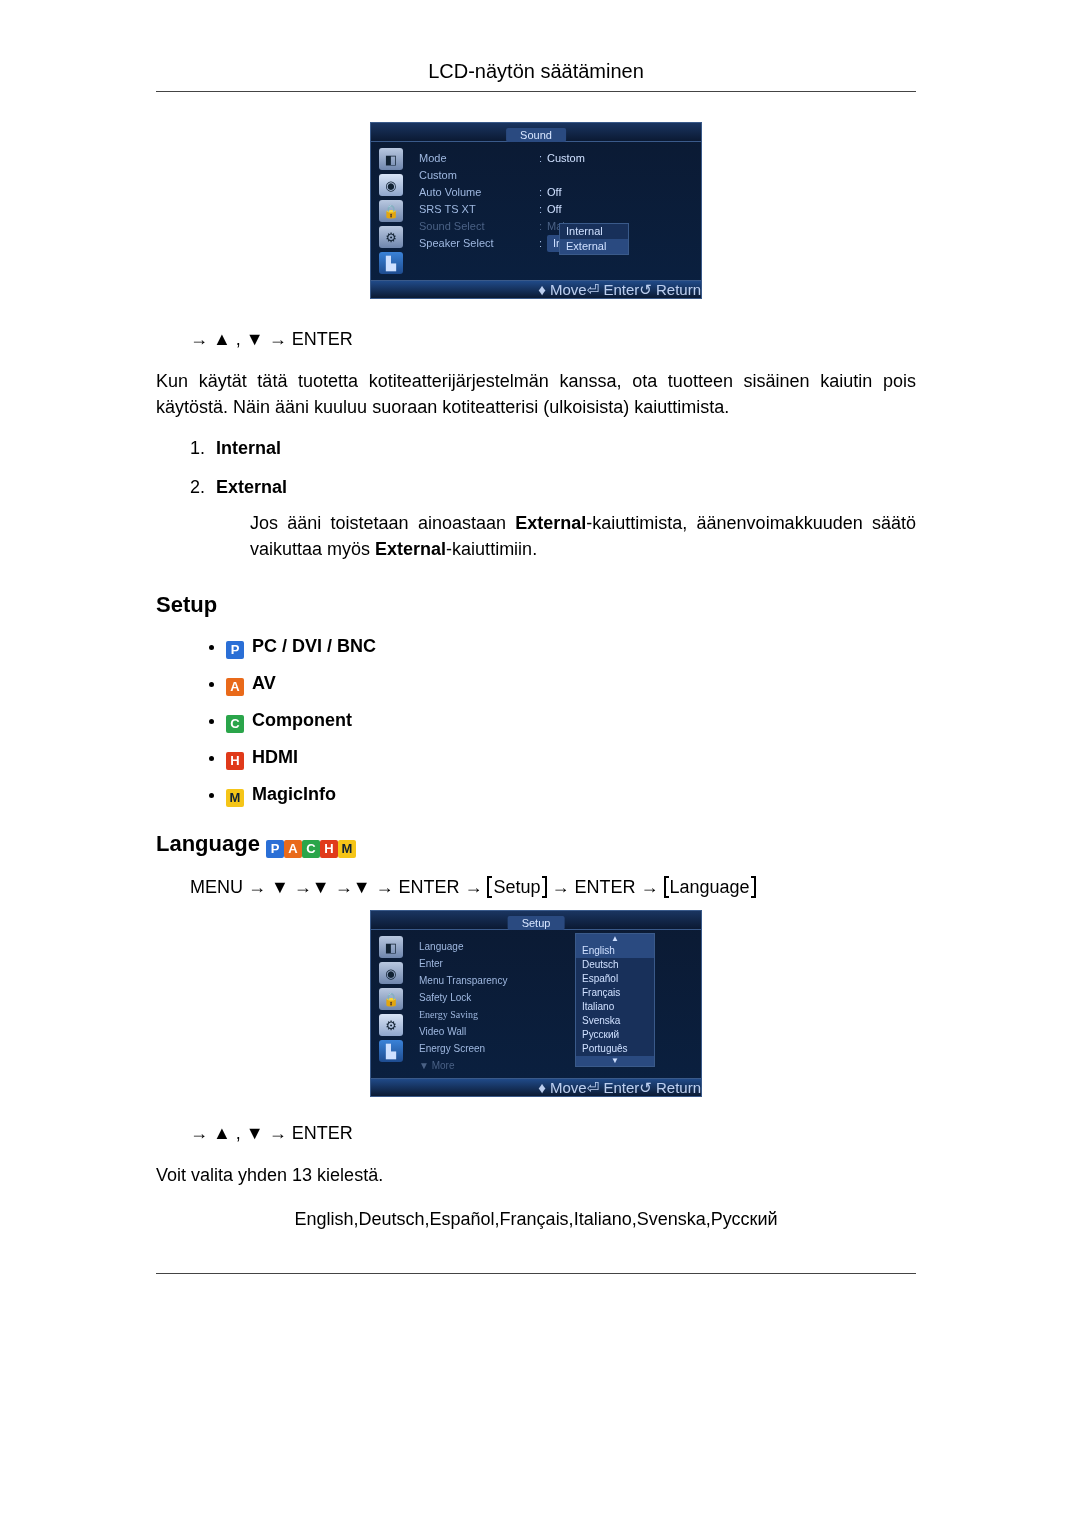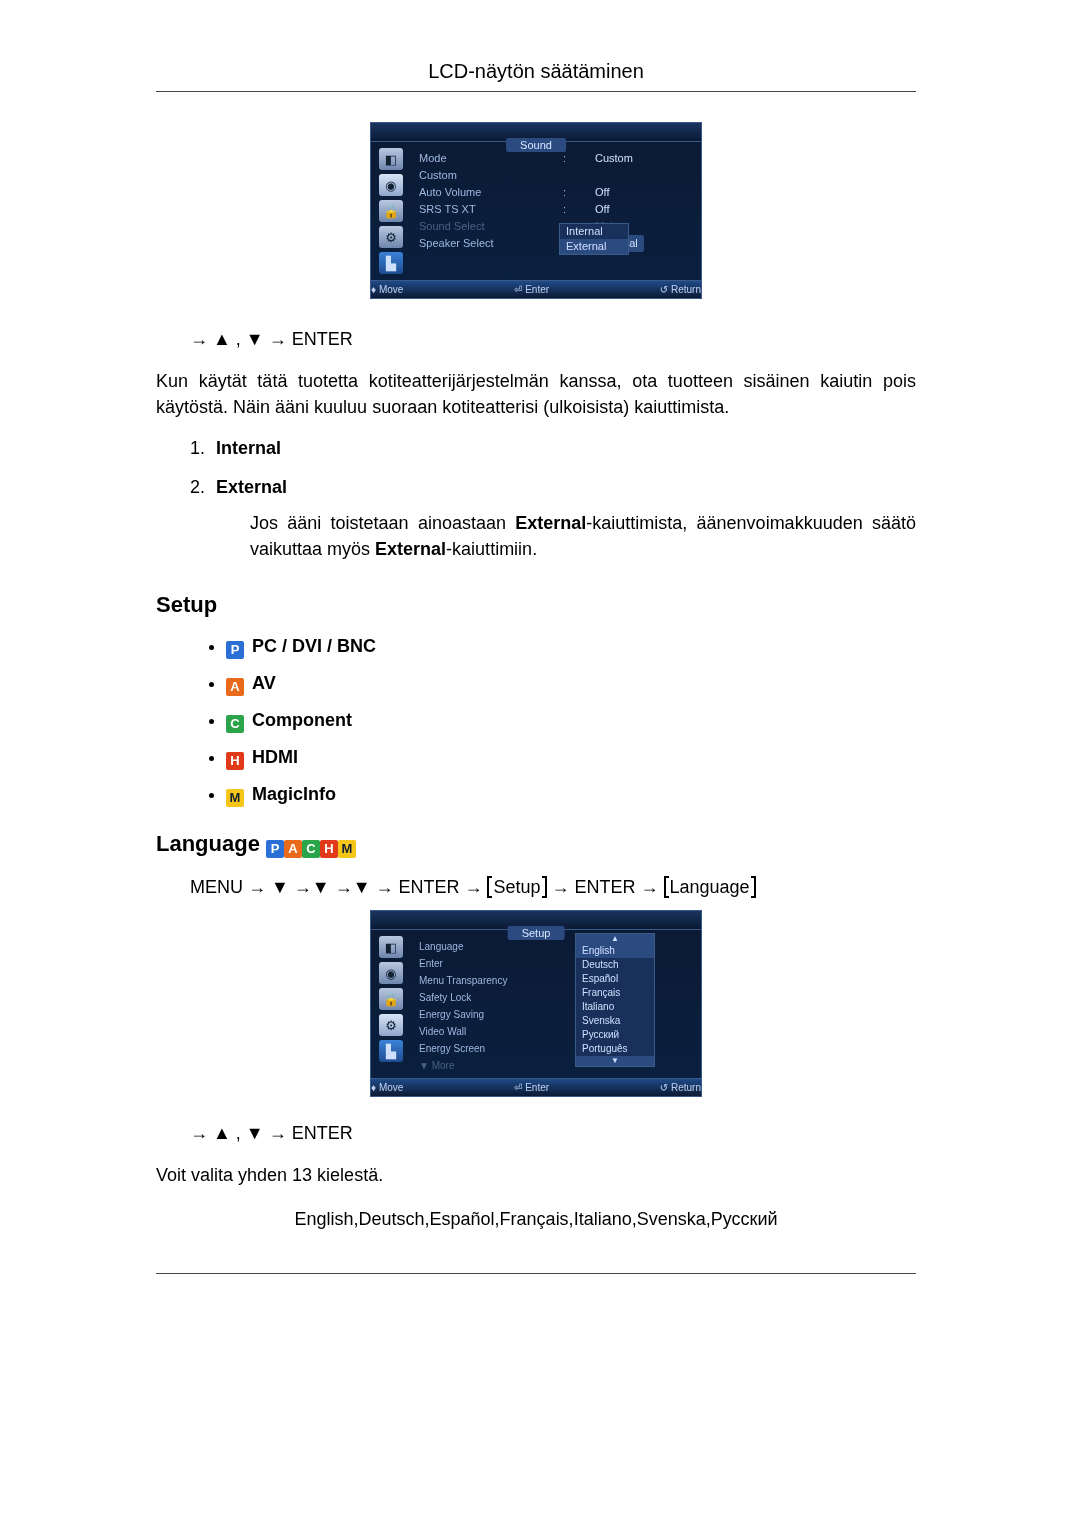--- a/index.html
+++ b/index.html
@@ -45,21 +45,21 @@
   }
   .osd-titlebar {
     height: 18px;
     background: linear-gradient(#1a3560, #0b1a33);
     border-bottom: 1px solid #3a5a8a;
     position: relative;
   }
   .osd-title {
     position: absolute;
     left: 50%;
-    top: 15px;
+    top: 5px;
     transform: translateX(-50%);
     background: #2a4a80;
     padding: 1px 14px;
     border-radius: 2px;
     color: #d8e6ff;
     font-size: 11px;
   }
   .osd-body {
     display: flex;
     min-height: 138px;
@@ -82,21 +82,21 @@
     justify-content: center;
     font-size: 13px;
     color: #123;
   }
   .sbicon.sel { background: linear-gradient(#d8e4f6, #8fa6cc); }
   .sbicon.last { background: linear-gradient(#3a82d8, #1e4c90); color:#cfe0ff; }
   .osd-list {
     flex: 1;
     padding: 8px 4px 4px 8px;
   }
-  .osd-row { display: flex; line-height: 17px; gap: 24px; }
+  .osd-row { display: flex; line-height: 17px; }
   .osd-label { width: 120px; color: #9fb8e0; }
   .osd-colon { width: 8px; color:#9fb8e0; }
   .osd-val { flex: 1; color: #cfe0ff; }
   .dim { color: #4a6185; }
   .osd-drop {
     display:inline-block;
     padding: 0 6px;
     border-radius: 2px;
   }
   .osd-drop.sel { background:#2a4a80; }
@@ -109,23 +109,23 @@
     border:1px solid #3a5a8a;
     font-size:11px;
     line-height:15px;
   }
   .osd-drop-list .opt { padding:0 6px; color:#cfe0ff; }
   .osd-drop-list .opt.hl { background:#2a4a80; }
   .osd-footer {
     background: linear-gradient(#204a88, #0b1a33);
     height: 17px;
     display:flex;
-    justify-content: space-between;
+    justify-content: flex-end;
     align-items:center;
-    font-size:10px;
+    font-size:15px;
     color:#cfe0ff;
     border-top:1px solid #3a5a8a;
   }
   .osd-footer span { opacity:.9; }
 
   
   .lang-drop {
     position:absolute;
     right: 46px;
     top: 22px;
@@ -313,21 +313,21 @@
           <div class="osd-row">
               <div class="osd-label" style="width:130px;">Enter</div>
             </div>
           <div class="osd-row">
               <div class="osd-label" style="width:130px;">Menu Transparency</div>
             </div>
           <div class="osd-row">
               <div class="osd-label" style="width:130px;">Safety Lock</div>
             </div>
           <div class="osd-row">
-              <div class="osd-label" style="width:130px;">Energy Saving</div>
+              <div class="osd-label" style="width:130px;font-family:Liberation Serif, serif;">Energy Saving</div>
             </div>
           <div class="osd-row">
               <div class="osd-label" style="width:130px;">Video Wall</div>
             </div>
           <div class="osd-row">
               <div class="osd-label" style="width:130px;">Energy Screen</div>
             </div>
           <div class="osd-row">
               <div class="osd-label dim" style="width:130px;">▼ More</div>
             </div>

